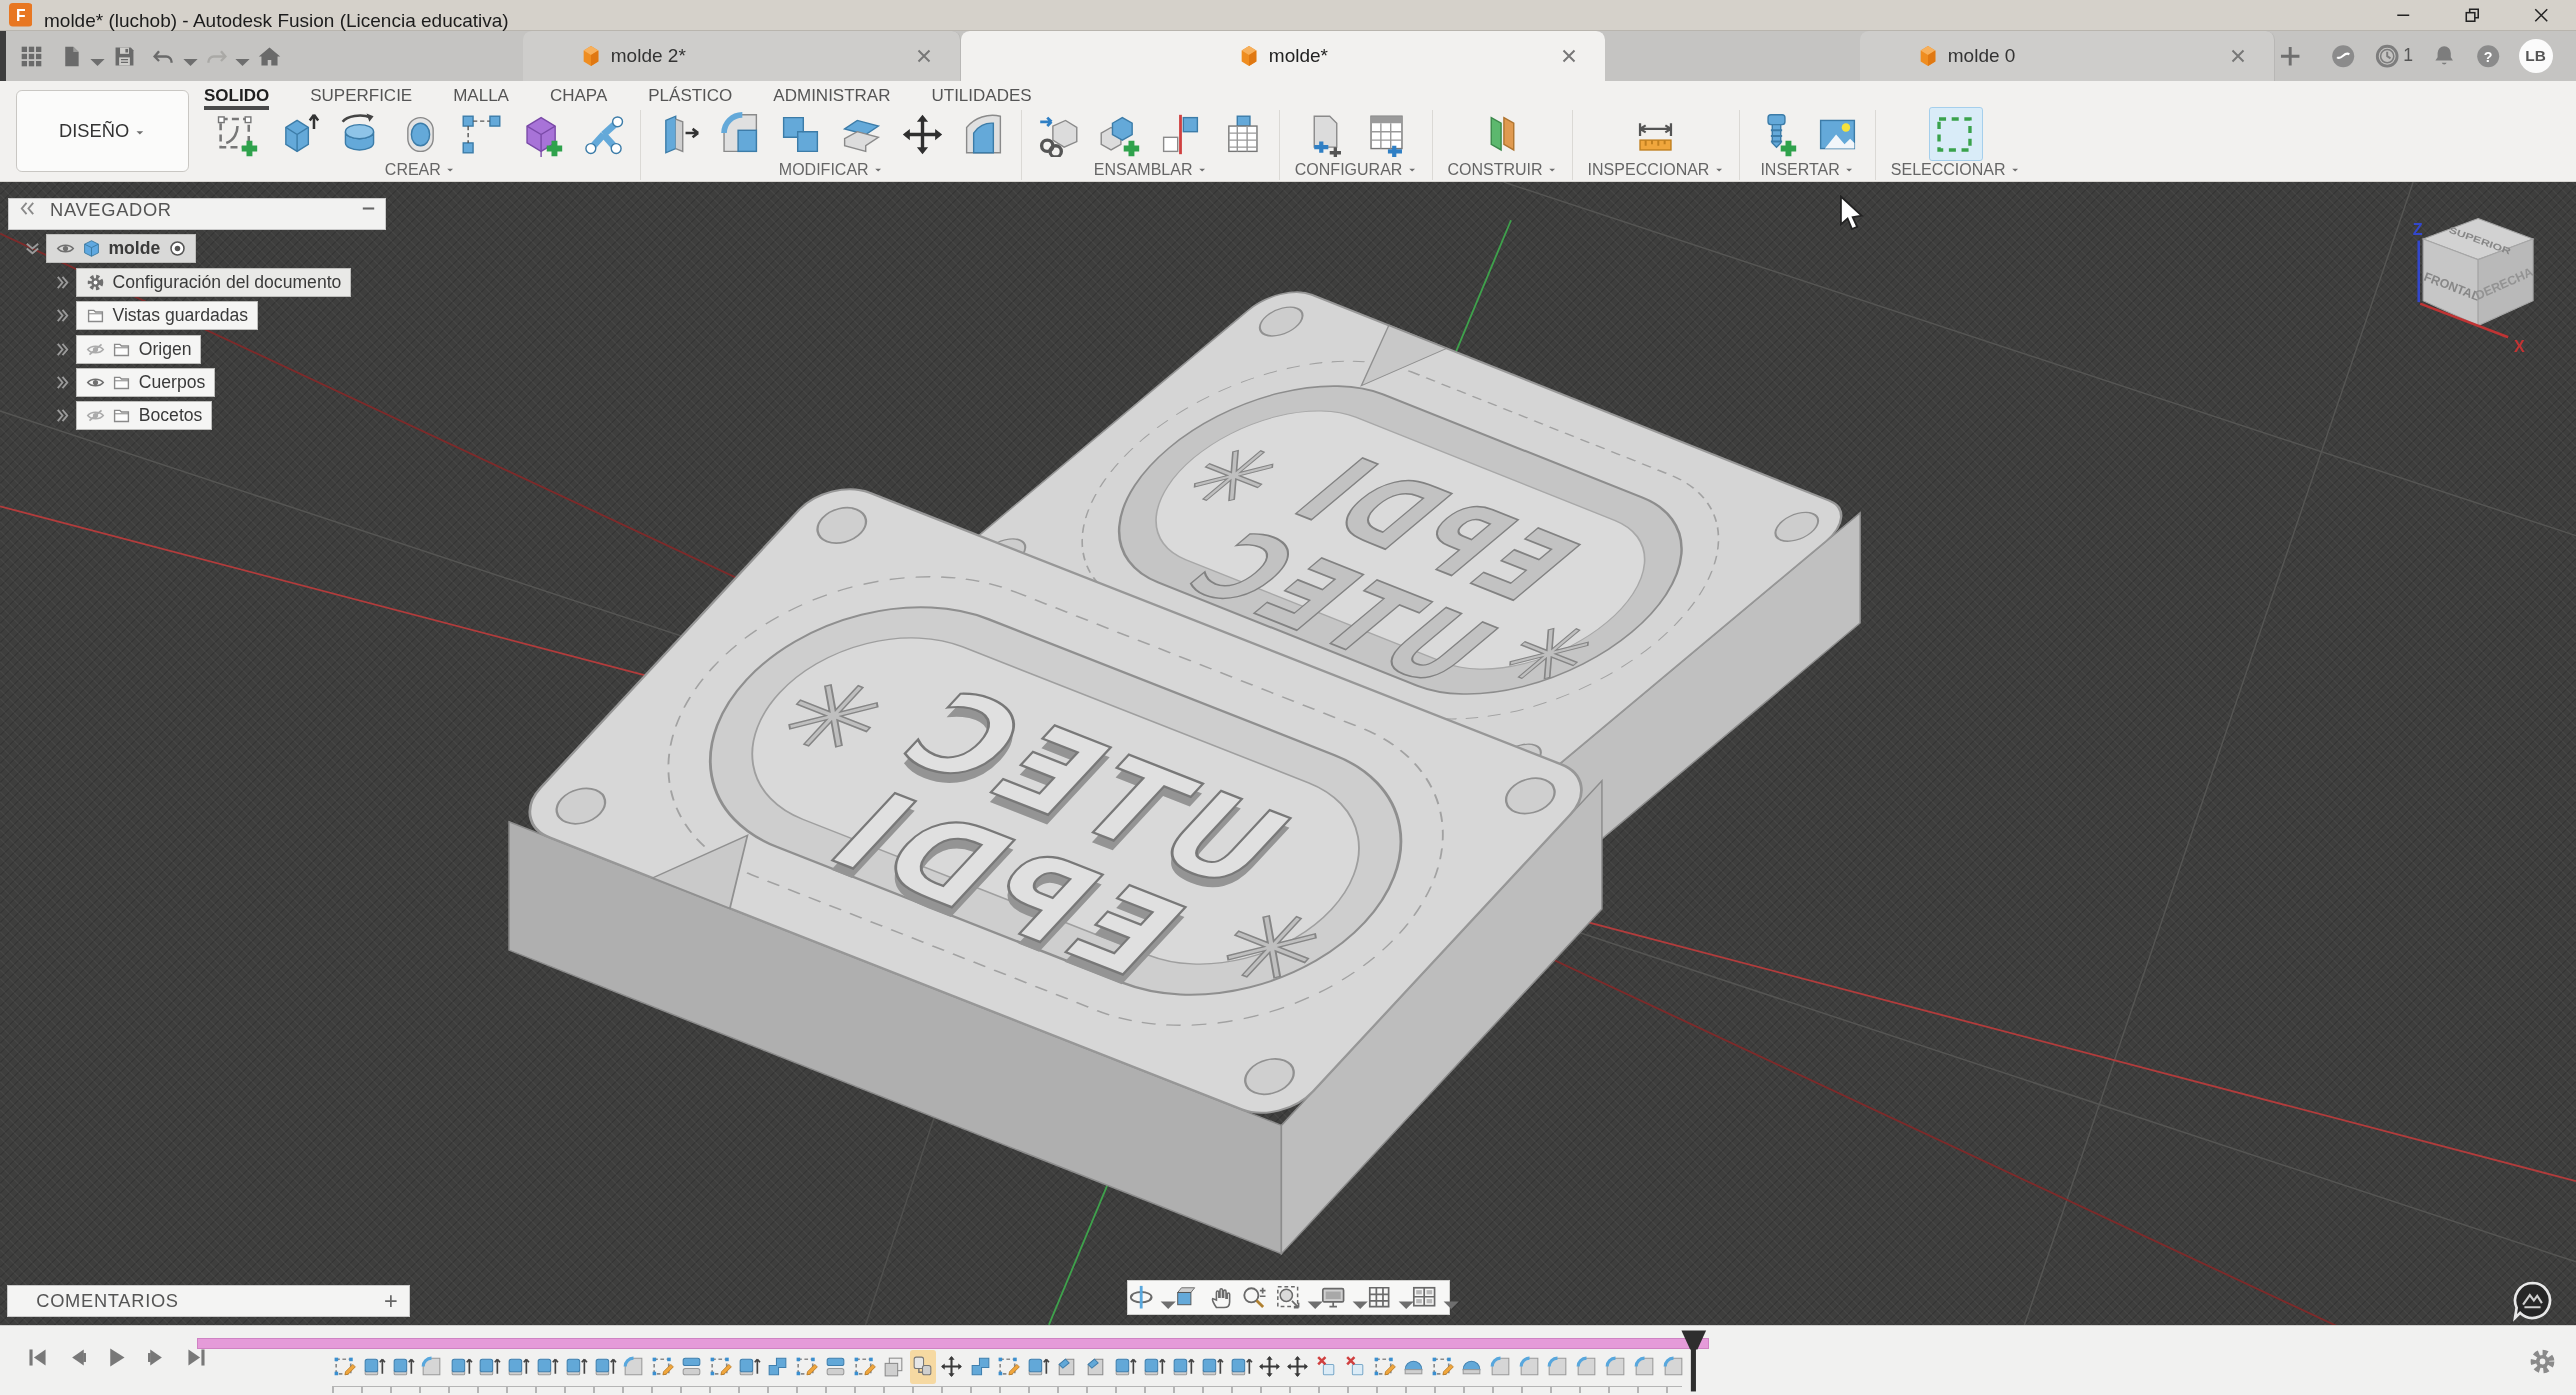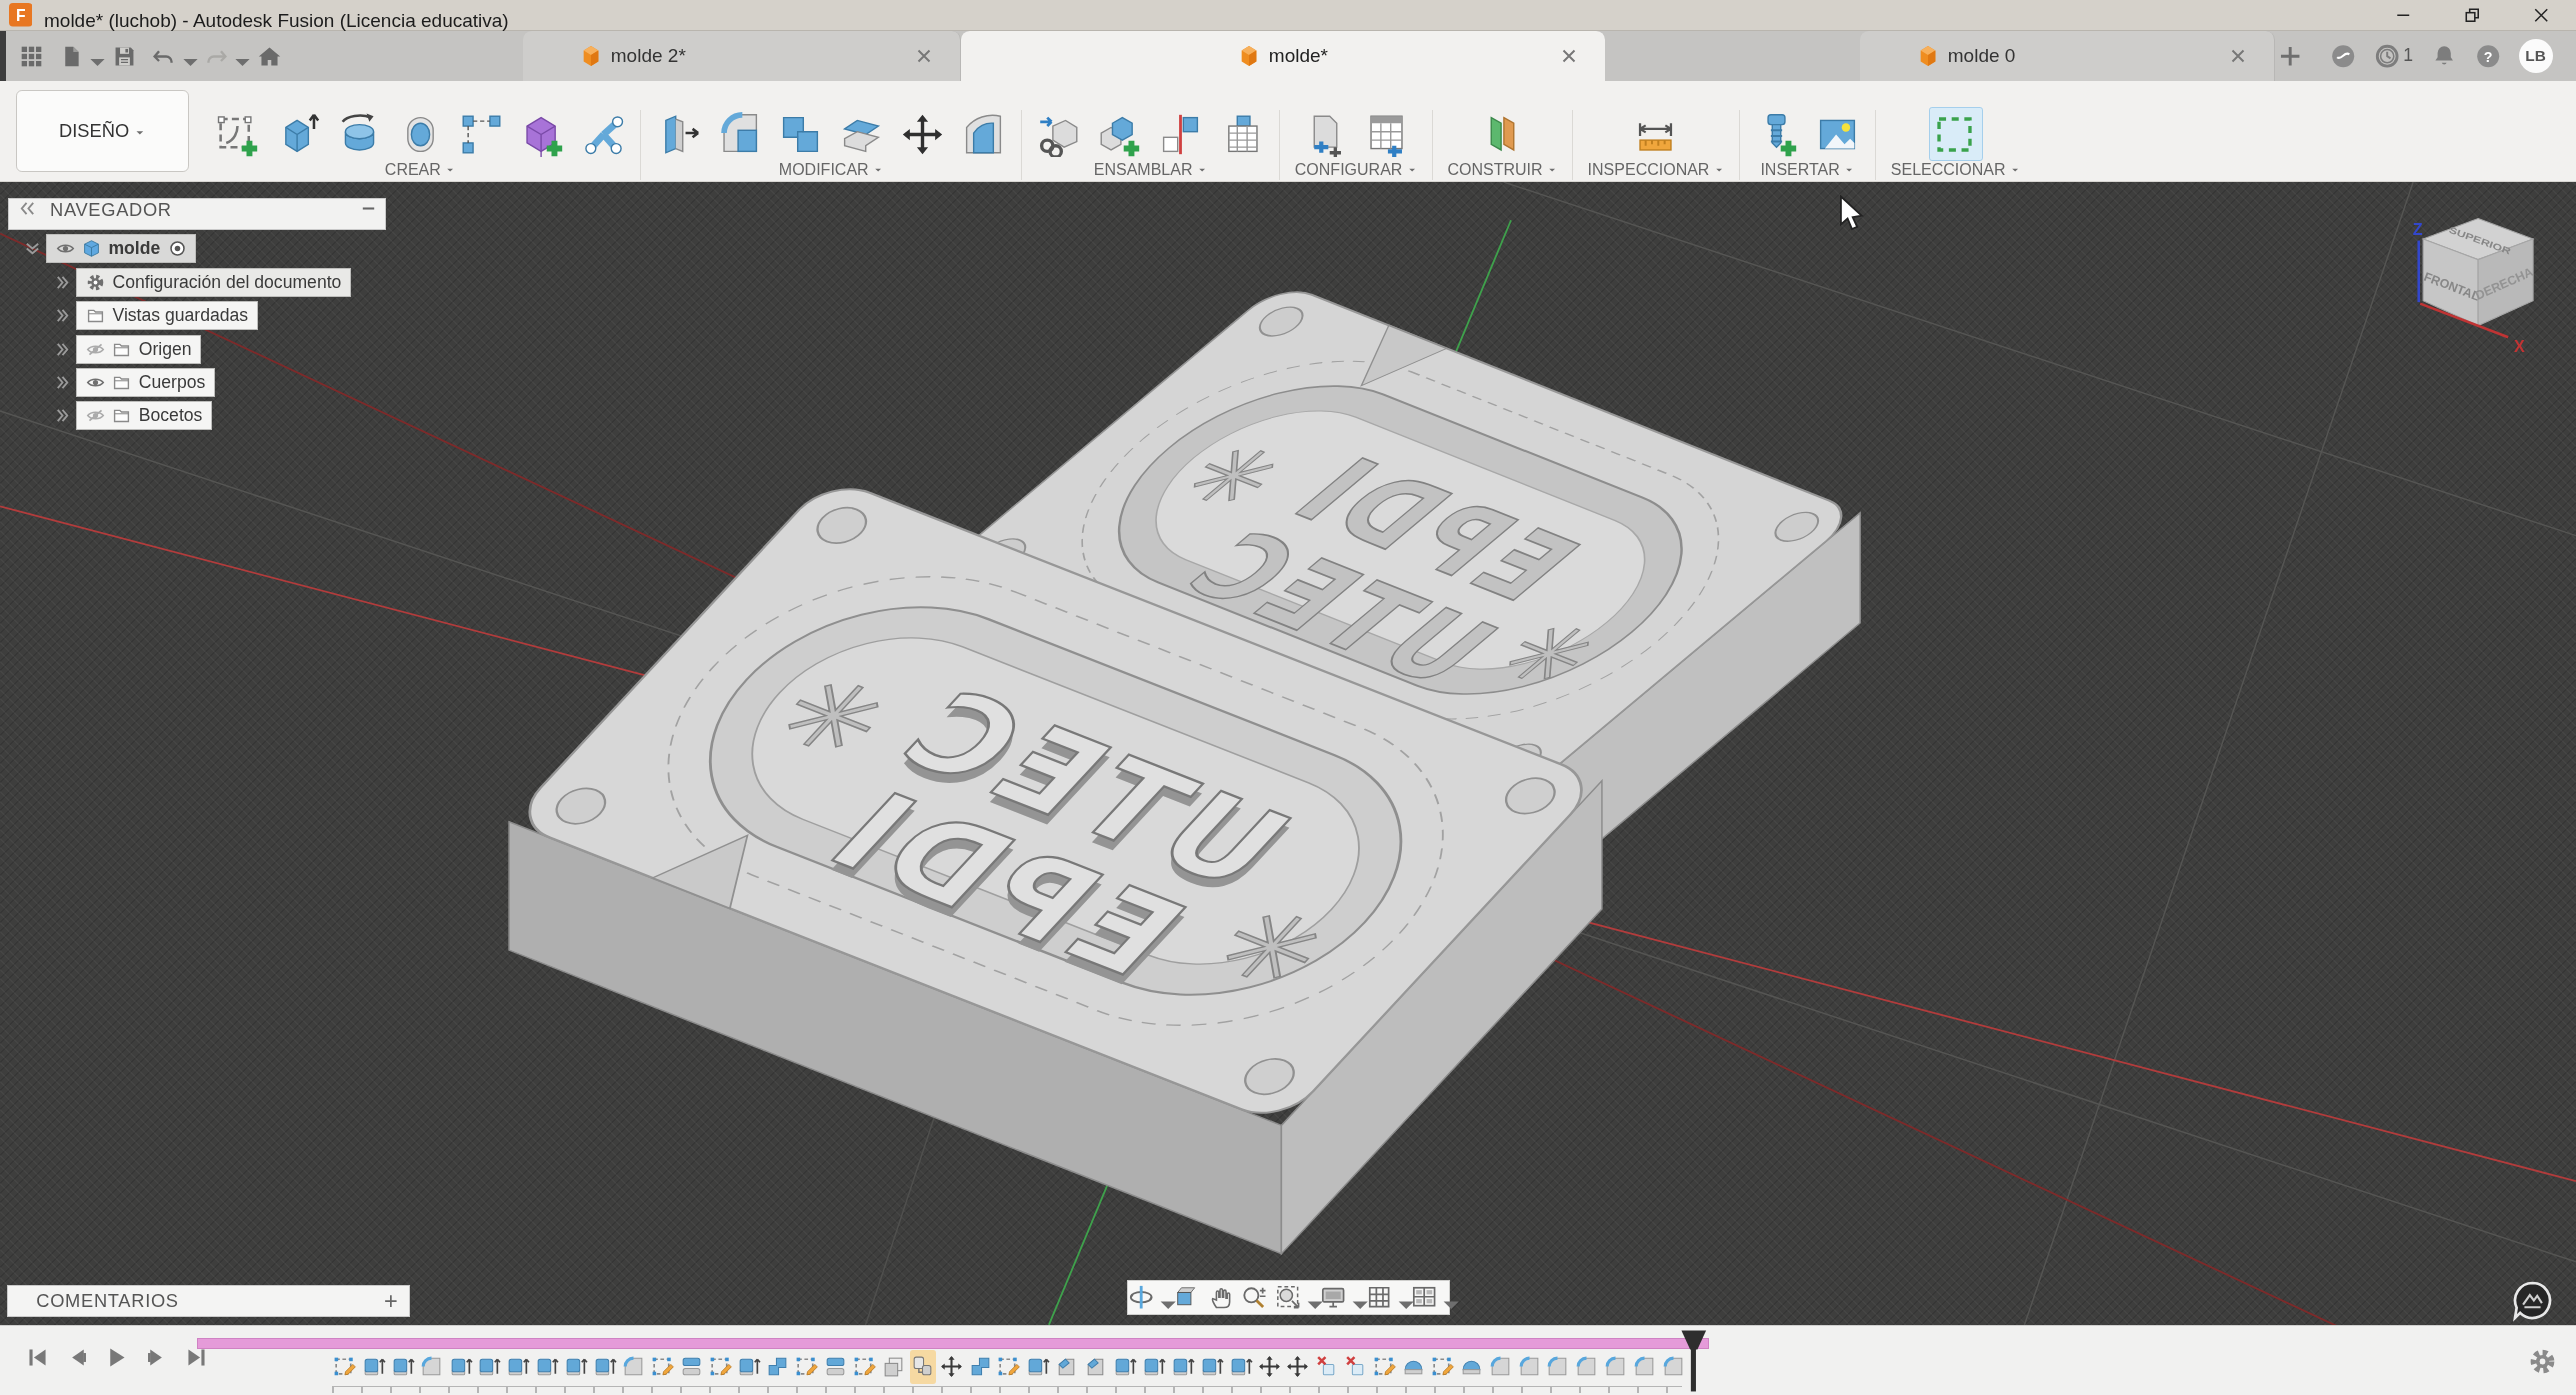--- a/index.html
+++ b/index.html
@@ -285,20 +285,29 @@
         </svg>
       </button>
       <div class="avatar">LB</div>
     </div>
 </div>
 
 <div class="ribbon">
   <button class="design-btn"><span>DISEÑO</span> <span class="cic"><svg viewBox="0 0 14 14">
           <path d="M3 5l4 4 4-4z" fill="#6e6e6e"></path>
         </svg></span></button>
+  <div class="rtabs" id="rtabs">
+      <button class="rtab active">SOLIDO</button>
+      <button class="rtab">SUPERFICIE</button>
+      <button class="rtab">MALLA</button>
+      <button class="rtab">CHAPA</button>
+      <button class="rtab">PLÁSTICO</button>
+      <button class="rtab">ADMINISTRAR</button>
+      <button class="rtab">UTILIDADES</button>
+    </div>
   <div class="rgroups" id="rgroups">
       <div class="rgroup">
         <div class="ricons">
           <button class="ricon">
             <svg viewBox="0 0 32 32">
               <rect x="4" y="5" width="20" height="20" fill="none" stroke="#777" stroke-width="1.8" stroke-dasharray="5 3"></rect>
               <rect x="2.5" y="3.5" width="4" height="4" fill="#fff" stroke="#777"></rect>
               <rect x="21.5" y="3.5" width="4" height="4" fill="#fff" stroke="#777"></rect>
               <path d="M8 22c6-2 8-8 8-12" fill="none" stroke="#777" stroke-width="1.8"></path>
               <path d="M19 26h11M24.5 20.5v11" stroke="#2fa24c" stroke-width="4.2"></path>

